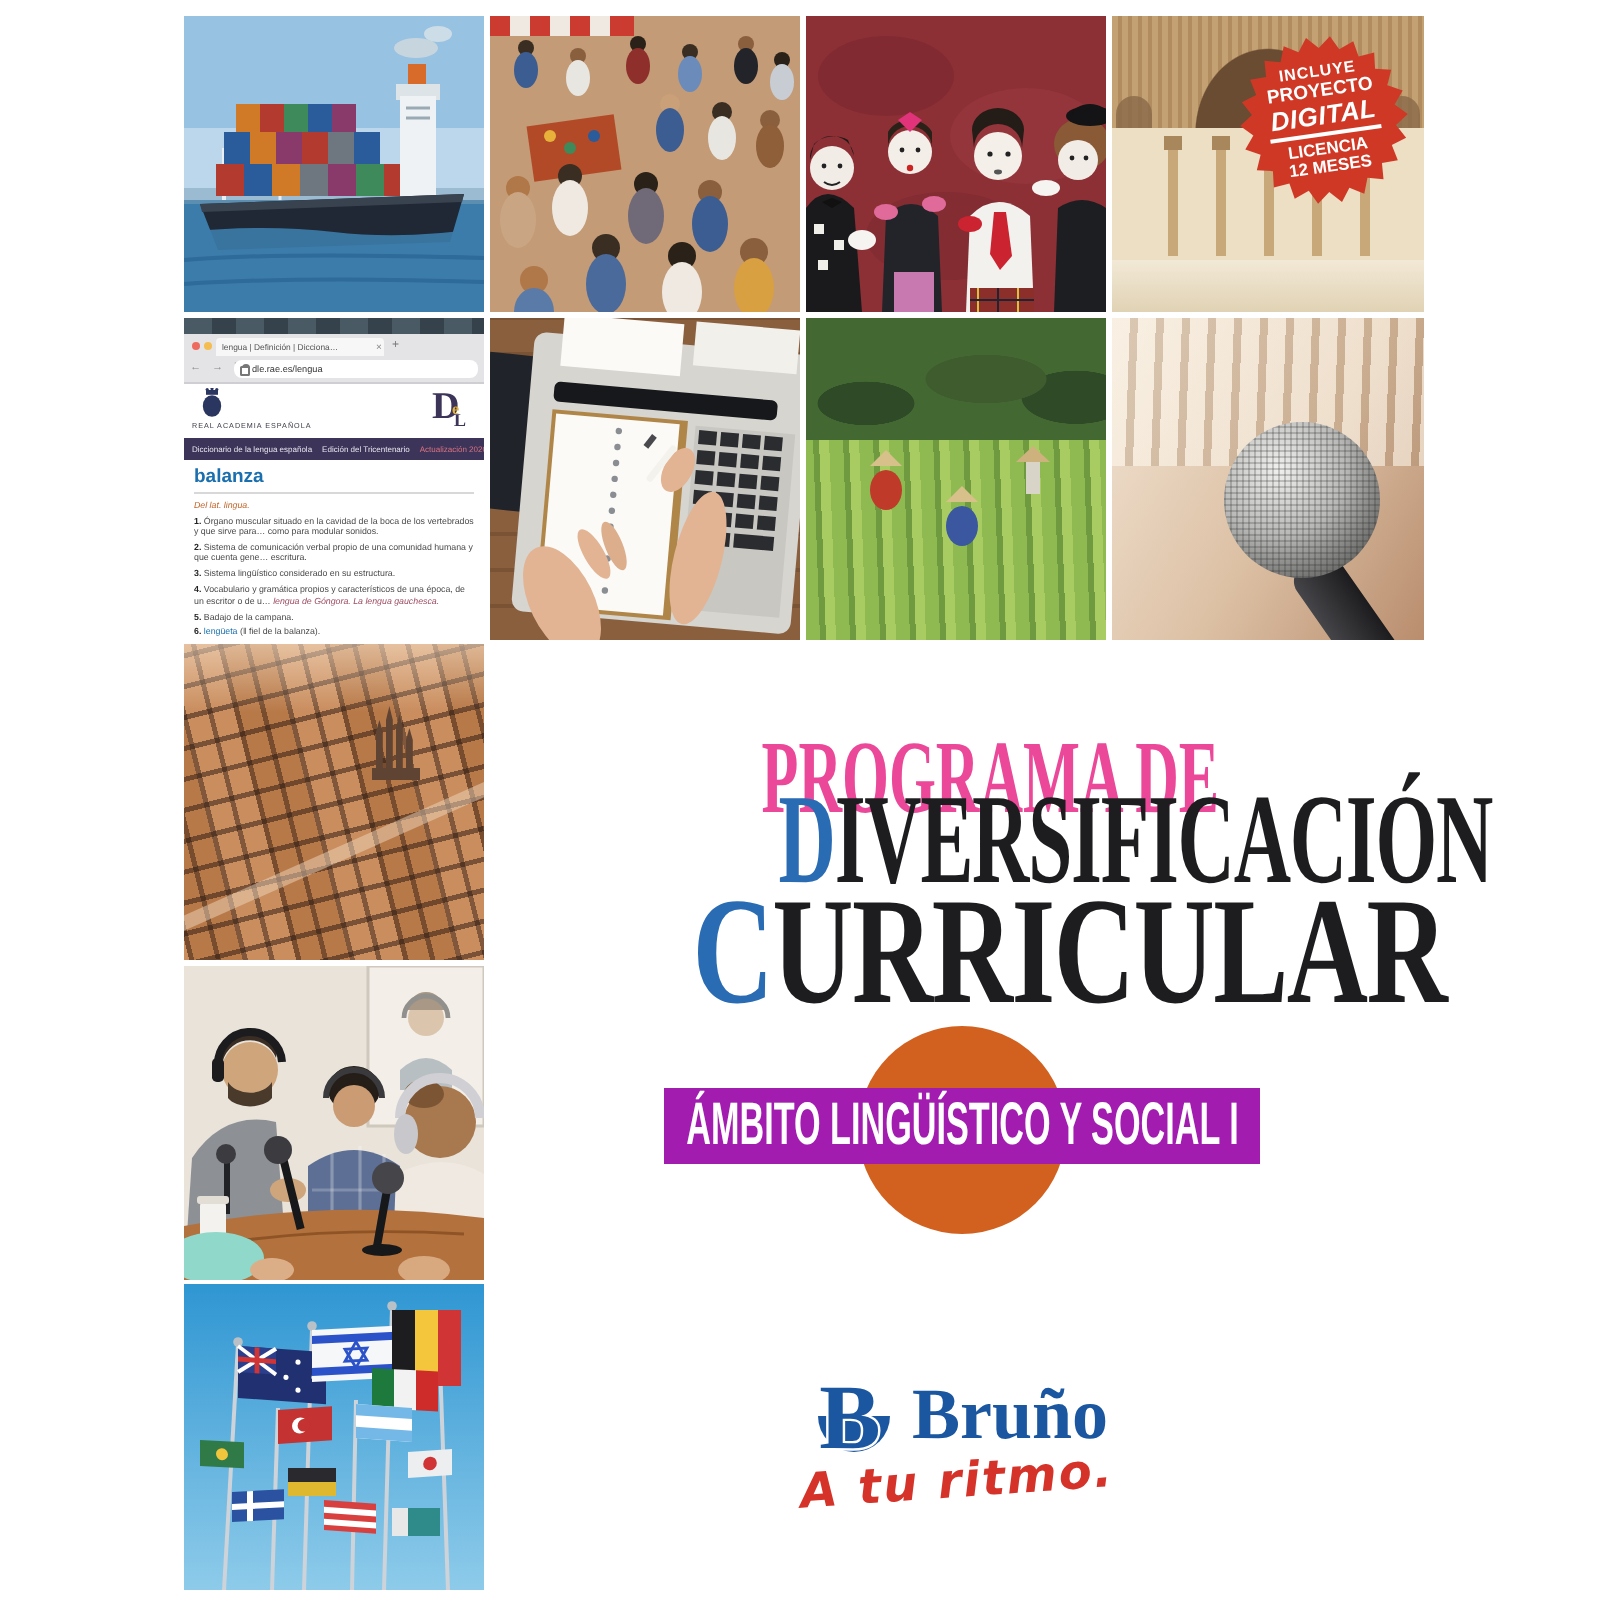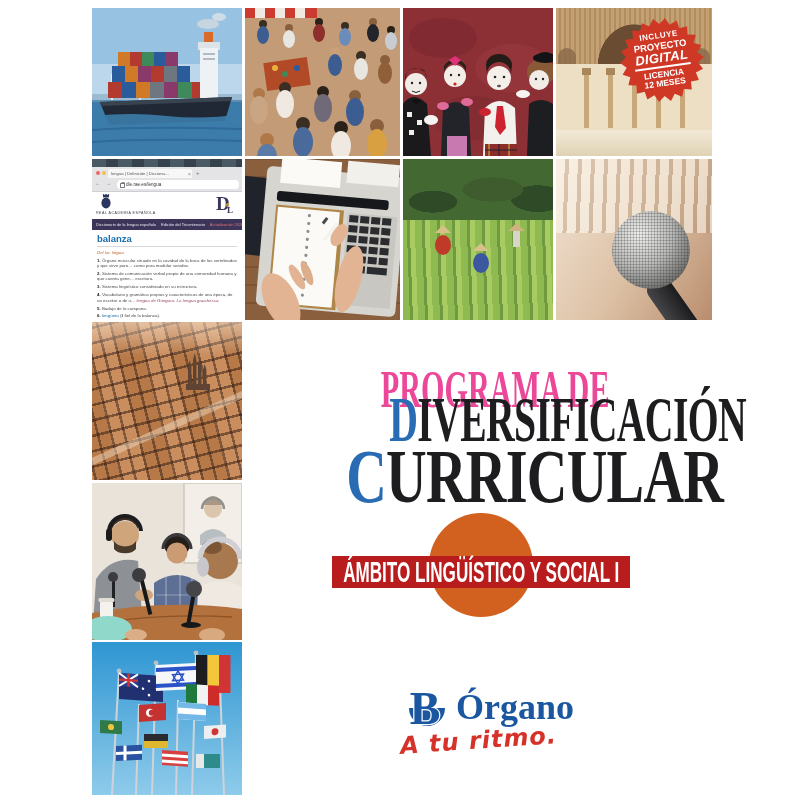--- a/index.html
+++ b/index.html
@@ -127,21 +127,21 @@
   .pretitle span{display:inline-block;transform:scaleX(.58);transform-origin:center;white-space:nowrap;}
   .tline{position:absolute;left:280px;width:430px;text-align:center;font-family:"Liberation Serif",serif;
     font-weight:bold;color:#1d1d1f;line-height:1;}
   .tline .sq{display:inline-block;transform-origin:center;white-space:nowrap;letter-spacing:-1px;}
   .tl1{top:388px;font-size:64px;}
   .tl1 .sq{transform:scaleX(.62);}
   .tl2{top:438px;font-size:76px;}
   .tl2 .sq{transform:scaleX(.74);}
   .tinitial{color:#2a6cb4;}
 
-  .banner{position:absolute;left:332px;top:556px;width:298px;height:32px;background:#b91c1c;z-index:3;
+  .banner{position:absolute;left:332px;top:544px;width:298px;height:38px;background:#a21caf;z-index:3;
     display:flex;align-items:center;justify-content:center;}
   .banner span{display:inline-block;transform:scaleX(.57);transform-origin:center;white-space:nowrap;
     color:#fff;font-weight:bold;font-size:30px;letter-spacing:0;}
   .level-circle{position:absolute;left:429px;top:513px;width:104px;height:104px;border-radius:50%;
     background:#d2611f;z-index:2;}
   .level-text{position:absolute;left:429px;top:565px;width:104px;text-align:center;z-index:3;
     font-family:"Liberation Serif",serif;font-weight:bold;font-size:40px;line-height:1;letter-spacing:-1px;}
   .level-text .n3{color:#ffffff;}
   .level-text .eso{color:#2b2a26;}
 
@@ -655,17 +655,17 @@
   <div class="level-circle"></div>
   <div class="banner">
     <span>ÁMBITO LINGÜÍSTICO Y SOCIAL I</span>
   </div>
 
   <div class="logo">
     <svg class="logo-mark" width="46" height="50" viewBox="0 0 46 50">
       <path d="M5 26 a18 18 0 0 0 36 0 Z" fill="#1b57a0"></path>
       <text x="21" y="42" text-anchor="middle" font-family="Liberation Serif, serif" font-weight="bold" font-size="46" fill="#1b57a0" stroke="#ffffff" stroke-width="2.4" paint-order="stroke">B</text>
     </svg>
-    <div class="logo-name">Órgano</div>
+    <div class="logo-name">Bruño</div>
     <div class="tagline">A tu ritmo.</div>
   </div>
 
 </div>
 
 </body></html>

